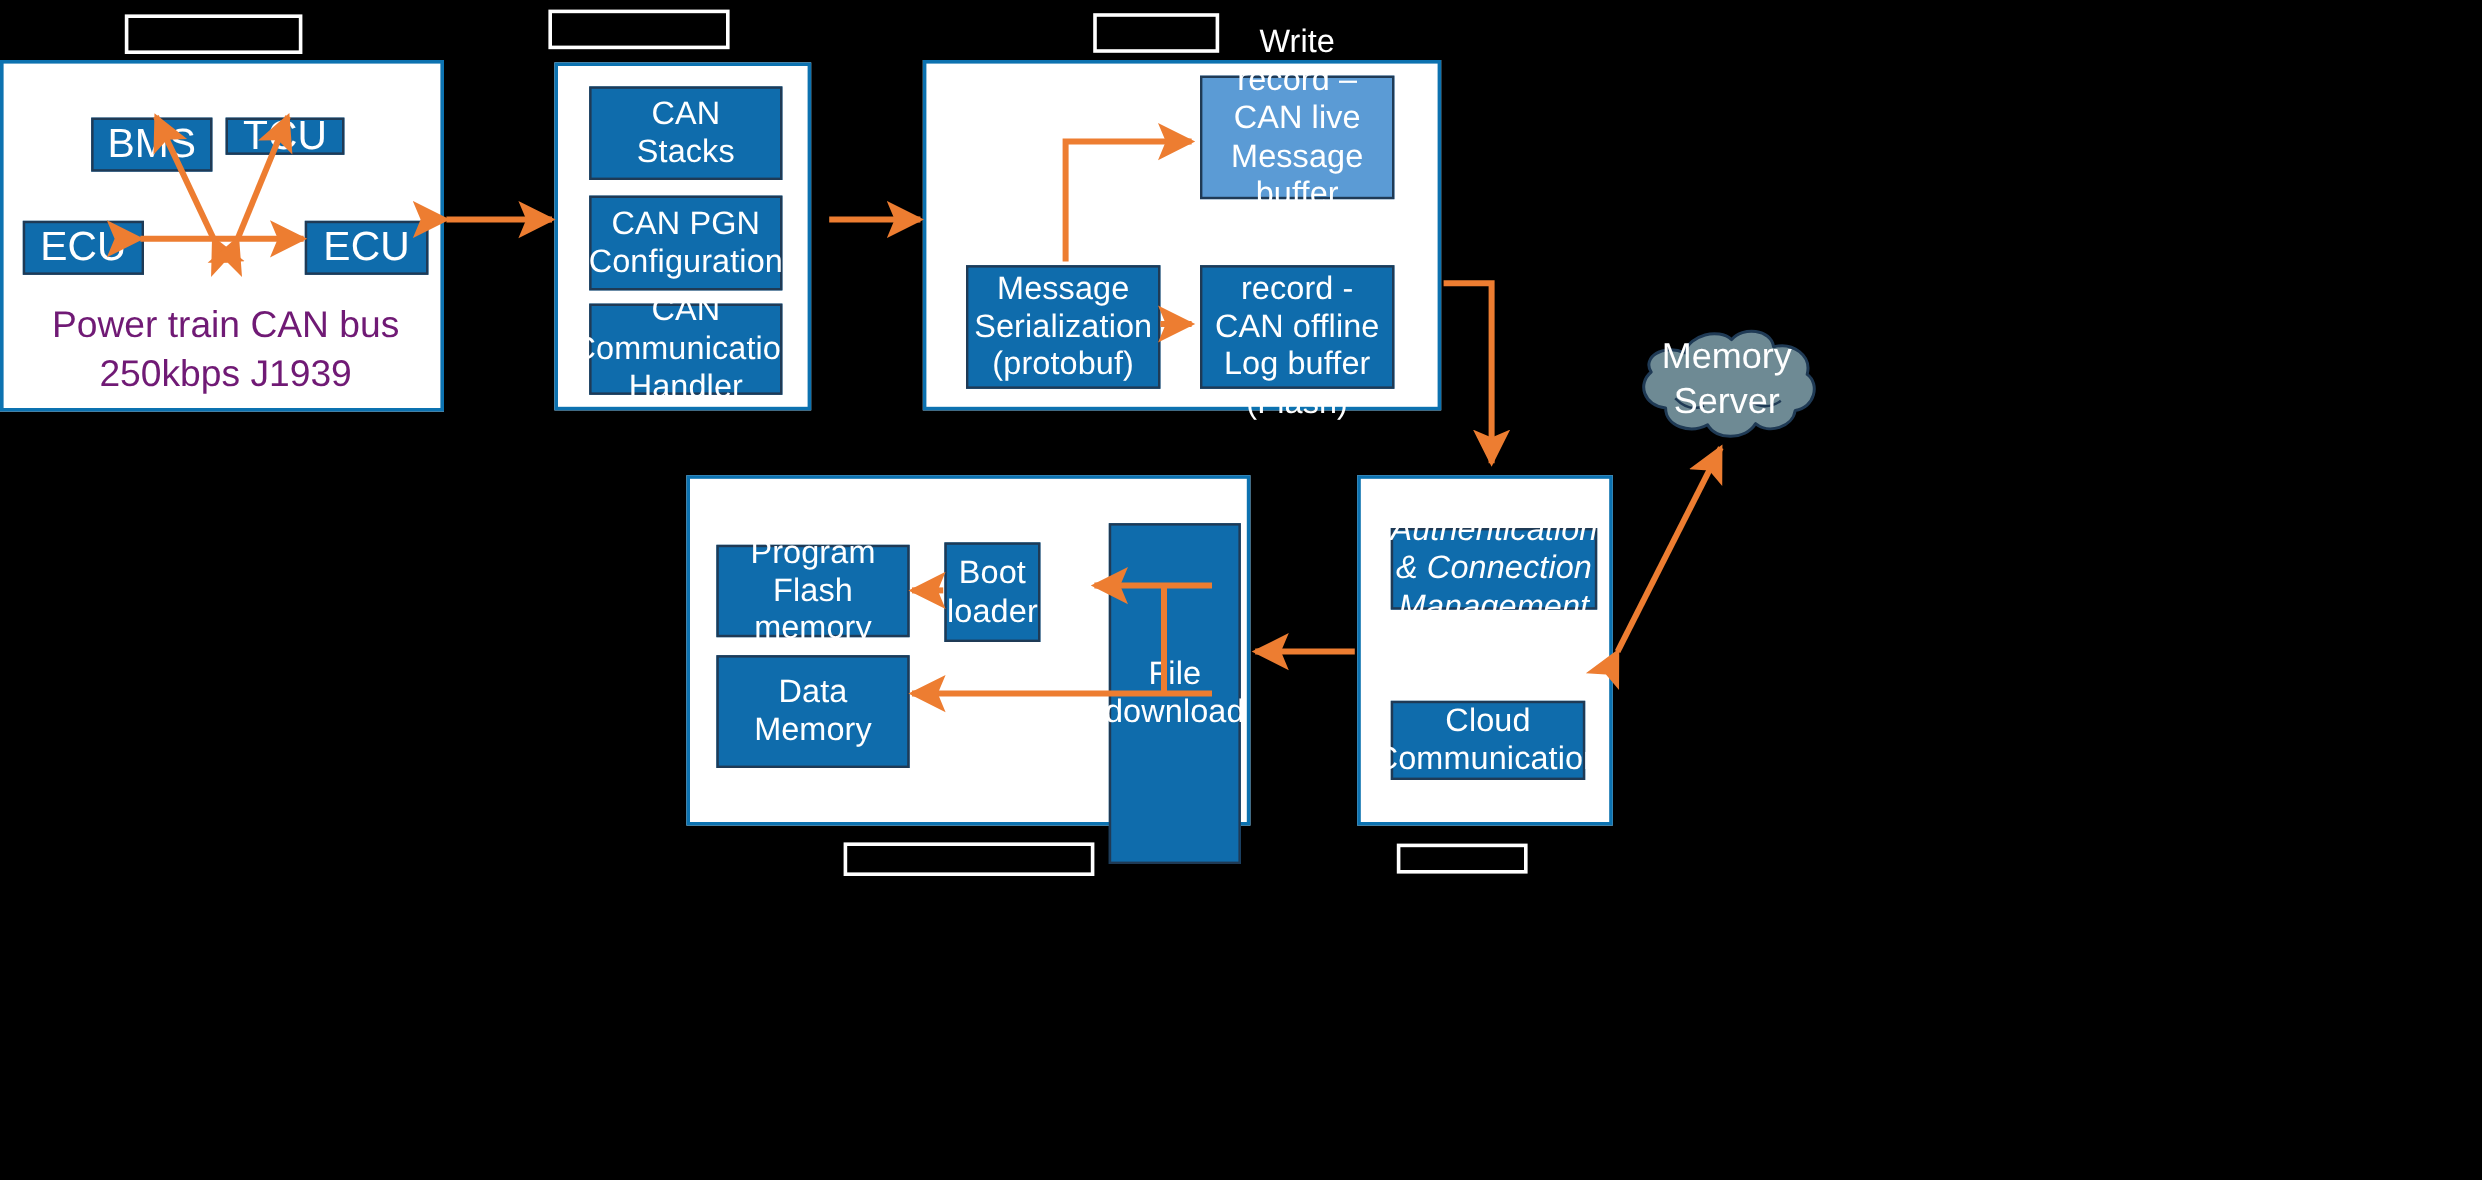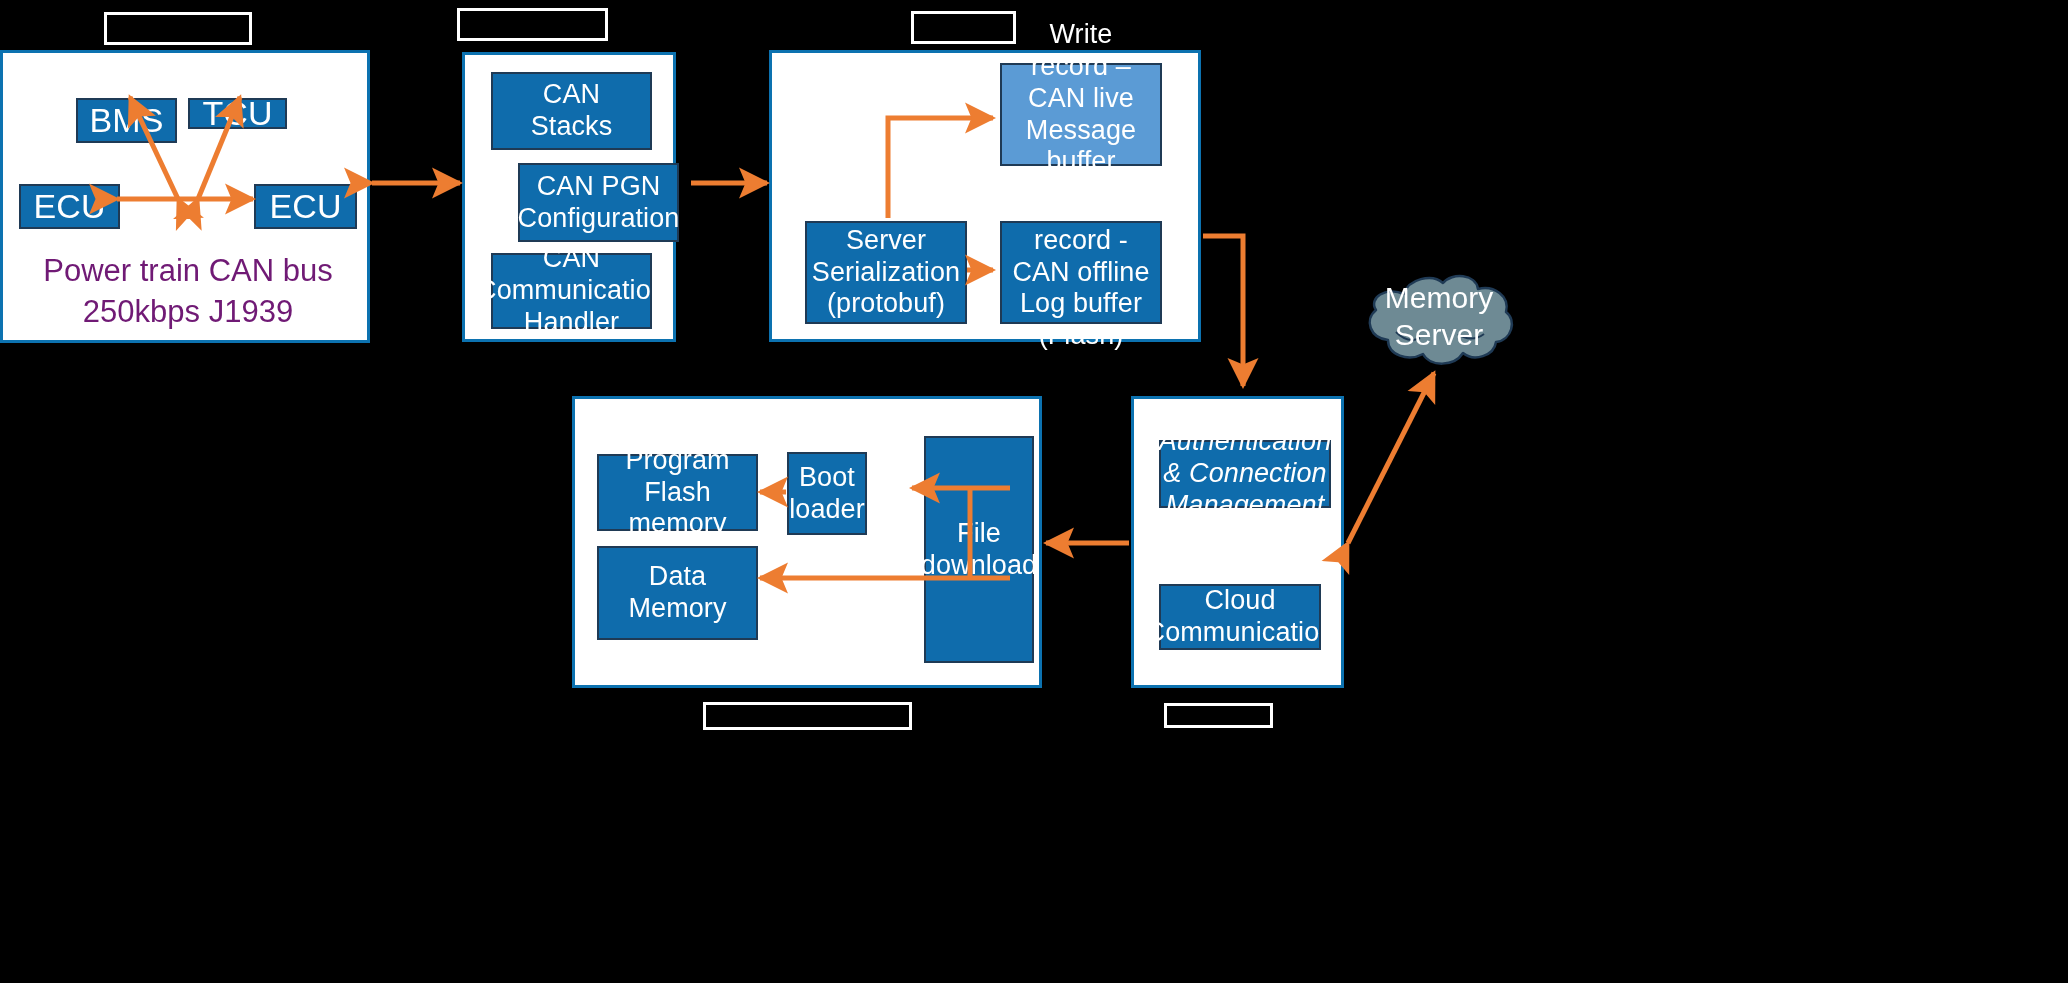--- a/index.html
+++ b/index.html
@@ -134,43 +134,43 @@
     <div class="panel-text" style="left:0px; top:198px; width:370px;">
       <div>Power train CAN bus</div>
       <div>250kbps J1939</div>
     </div>
   </div>
 
   <div class="panel" style="left:462px; top:52px; width:214px; height:290px;padding-left:16px;">
 
     <div class="blk" style="left:26px; top:17px; width:161px; height:78px;">CAN Stacks</div>
 
-    <div class="blk" style="left:26px; top:108px; width:161px; height:79px;margin-left:27px;">CAN PGN Configuration</div>
+    <div class="blk" style="left:26px; top:108px; width:161px; height:79px;">CAN PGN Configuration</div>
 
     <div class="blk" style="left:26px; top:198px; width:161px; height:76px;">CAN Communication Handler</div>
   </div>
 
   <div class="panel" style="left:769px; top:50px; width:432px; height:292px;">
 
     <div class="blk light" style="left:228px; top:10px; width:162px; height:103px;">Write record – CAN live Message buffer (Heap)</div>
 
-    <div class="blk" style="left:33px; top:168px; width:162px; height:103px;">Server Serialization (protobuf)</div>
+    <div class="blk" style="left:33px; top:168px; width:162px; height:103px;">Message Serialization (protobuf)</div>
 
     <div class="blk" style="left:228px; top:168px; width:162px; height:103px;">Write record - CAN offline Log buffer (Flash)</div>
   </div>
 
   <div class="panel" style="left:572px; top:396px; width:470px; height:292px;">
 
     <div class="blk" style="left:22px; top:55px; width:161px; height:77px;">Program Flash memory</div>
 
     <div class="blk" style="left:212px; top:53px; width:80px; height:83px;">Boot loader</div>
 
     <div class="blk" style="left:22px; top:147px; width:161px; height:94px;">Data Memory</div>
 
-    <div class="blk" style="left:349px; top:37px; width:110px; height:227px;">File download</div>
+    <div class="blk" style="left:349px; top:37px; width:110px; height:284px;">File download</div>
   </div>
 
   <div class="panel" style="left:1131px; top:396px; width:213px; height:292px;">
 
     <div class="blk" style="left:25px; top:41px; width:172px; height:68px;font-style:italic;">Authentication &amp; Connection Management</div>
 
     <div class="blk" style="left:25px; top:185px; width:162px; height:66px;">Cloud Communication</div>
   </div>
 
   <div class="cloud-wrap" style="left:1360px; top:272px; width:158px; height:100px;">

